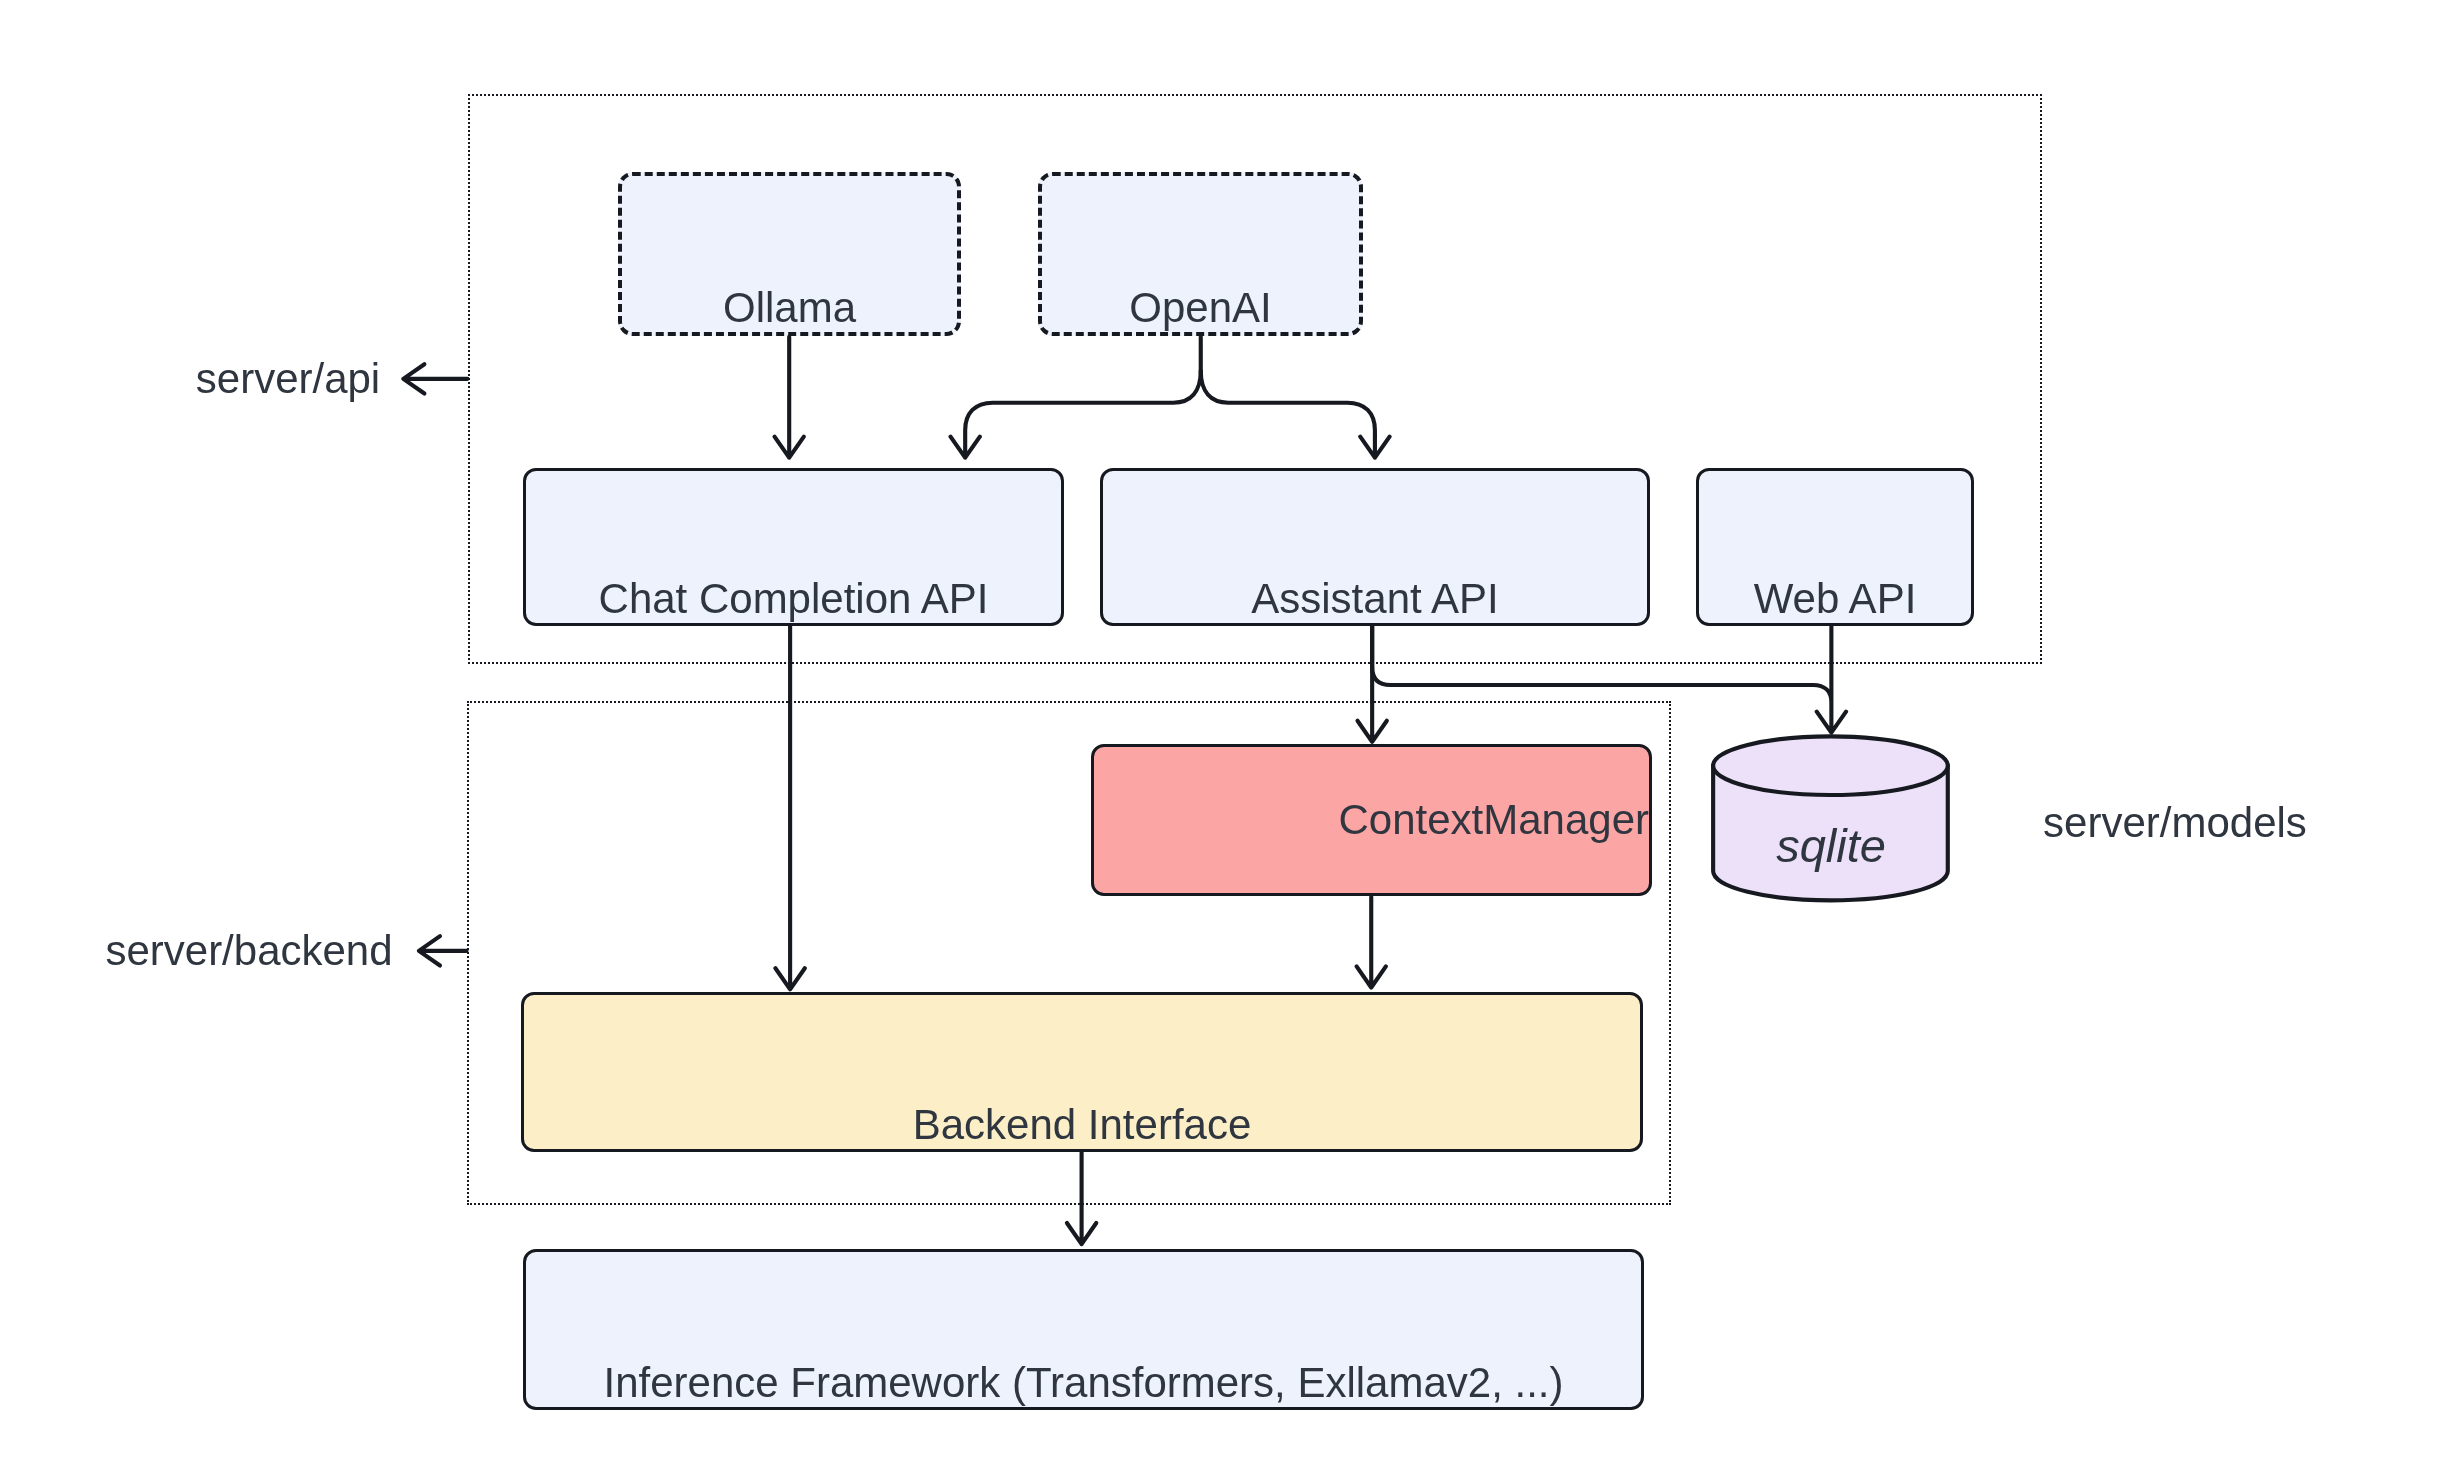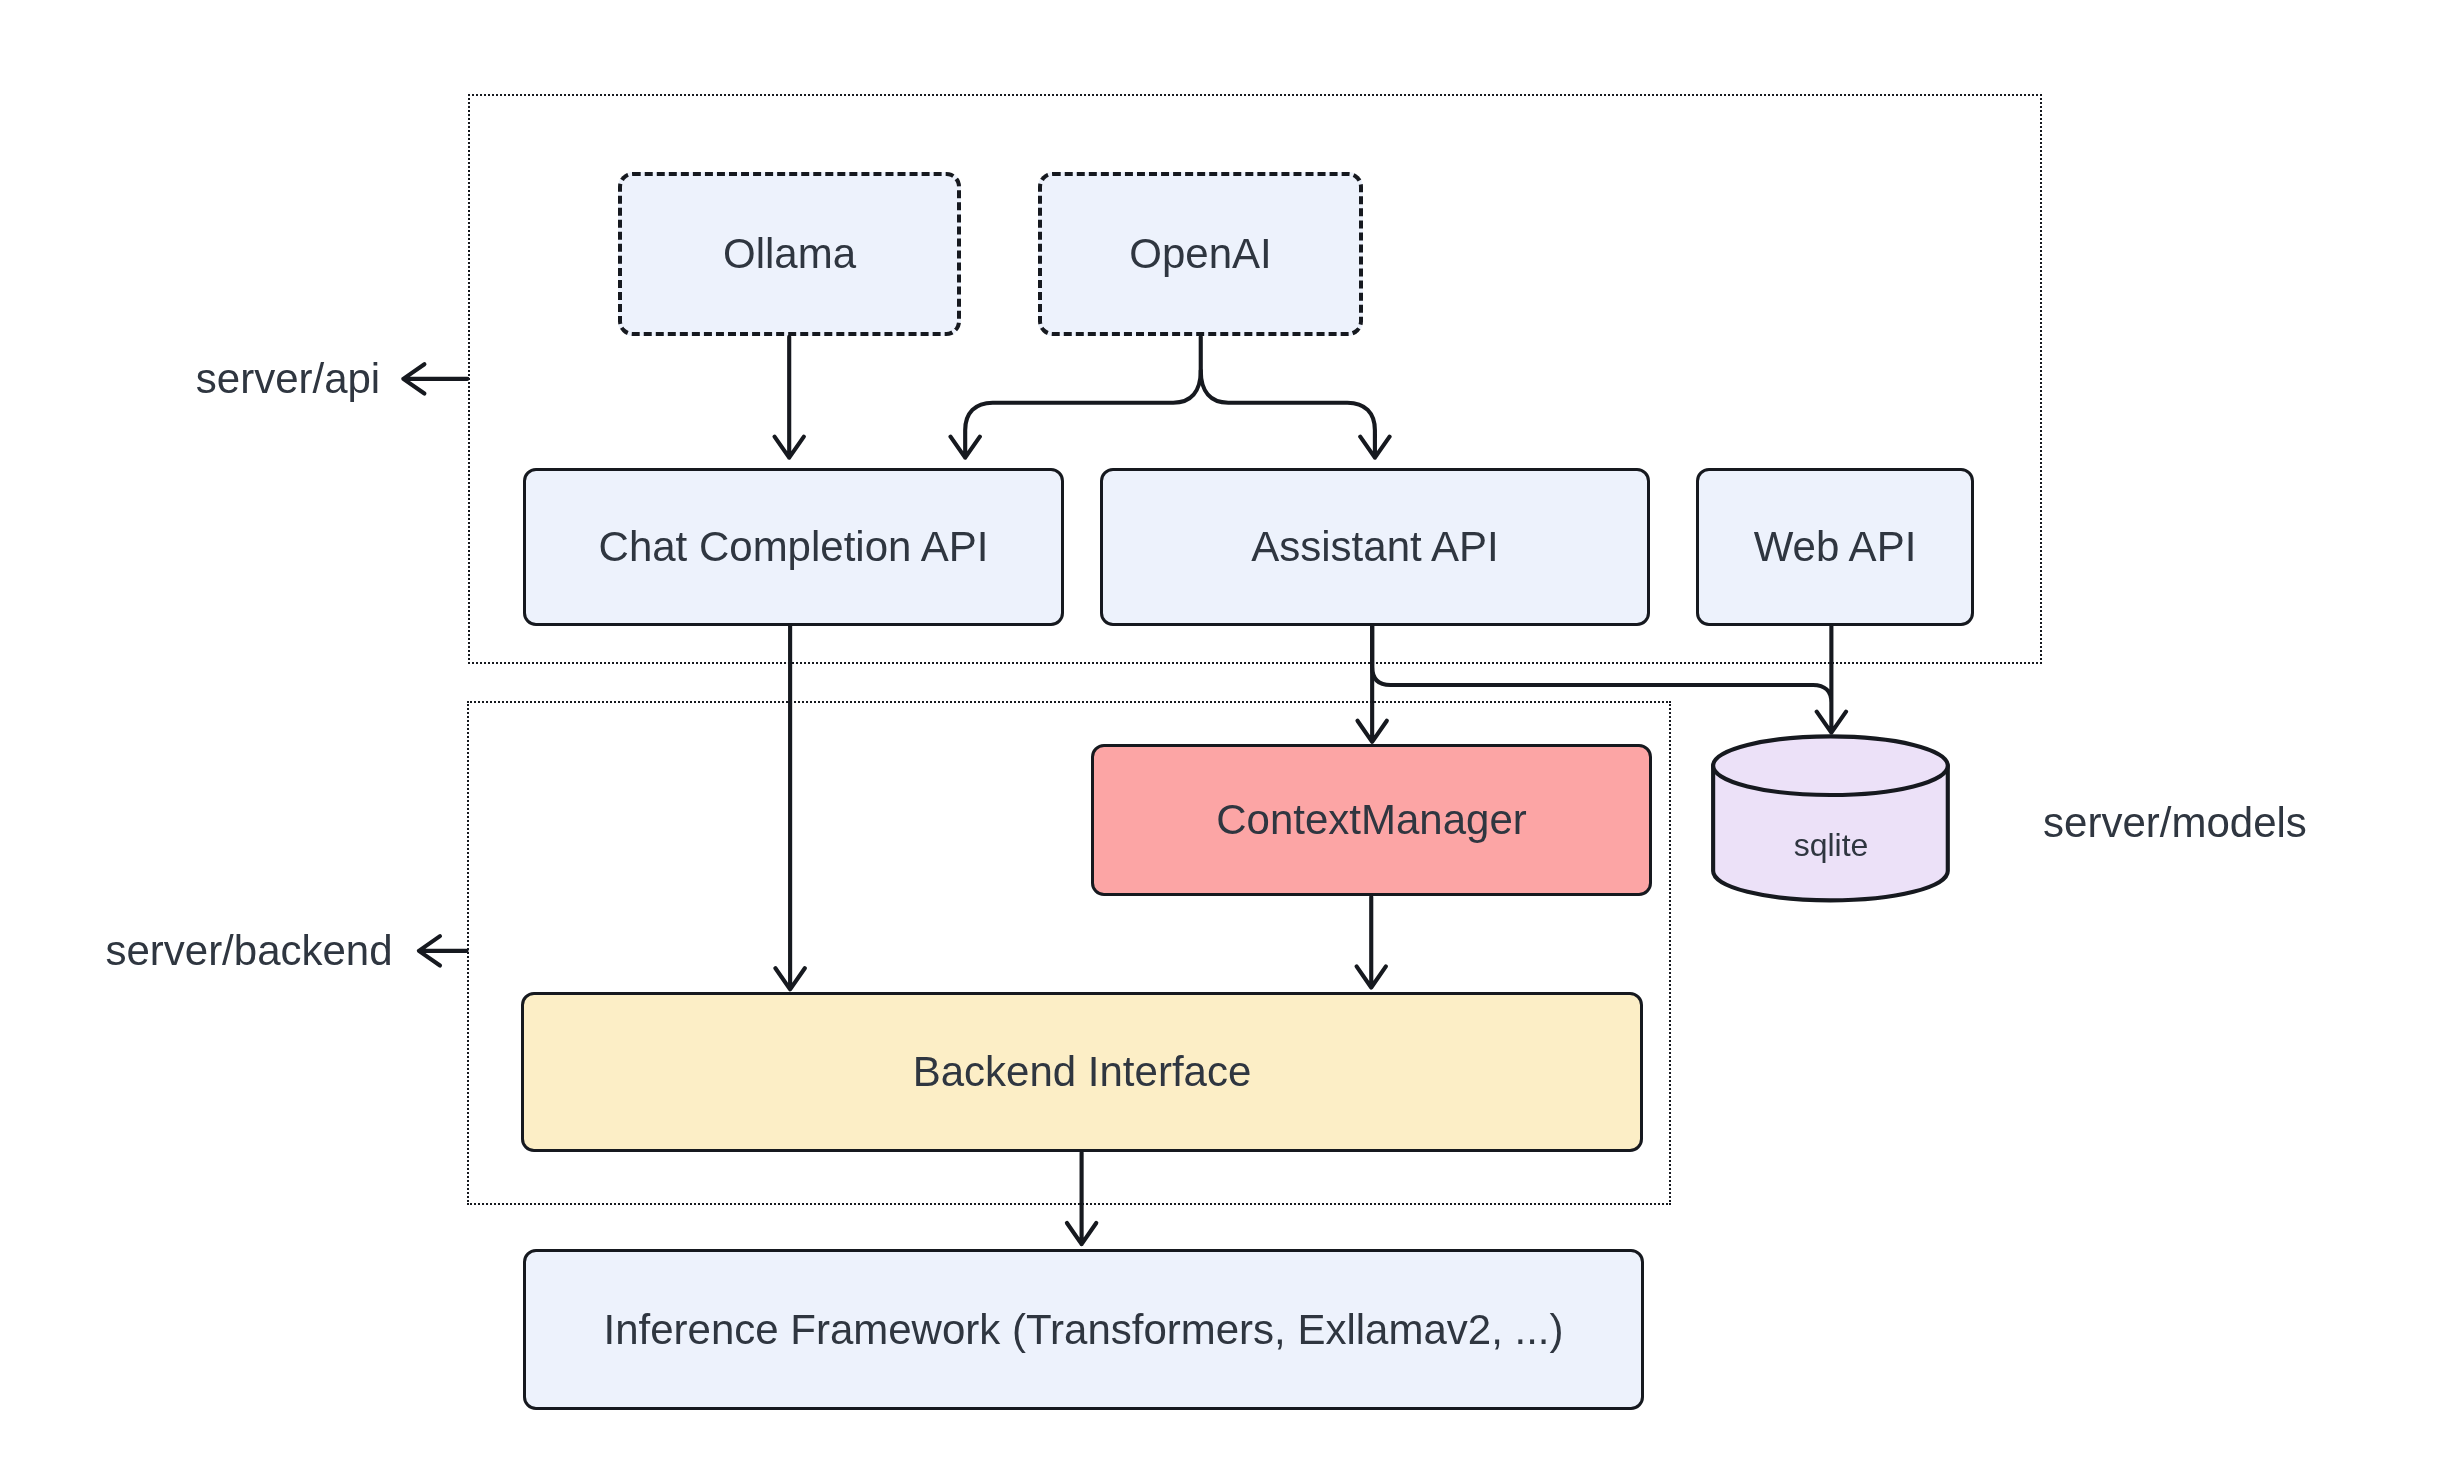--- a/index.html
+++ b/index.html
@@ -13,21 +13,21 @@
   }
   .container-dotted{
     position:absolute;
     border:2.8px dotted #16191f;
     background:transparent;
     z-index:1;
   }
   .node{
     position:absolute;
     display:flex;
-    align-items:center;
+    align-items:flex-end;
     justify-content:center;
     text-align:center;
     border:3.7px solid #16191f;
     border-radius:13px;
     font-size:42px;
     color:#2f3640;
     z-index:2;
     box-sizing:border-box;
   }
   .node.dashed{
@@ -41,24 +41,25 @@
     position:absolute;
     transform:translate(-50%,-50%);
     font-size:42px;
     color:#2f3640;
     white-space:nowrap;
     z-index:2;
   }
   .cyl-label{
     position:absolute;
     transform:translate(-50%,-50%);
-    font-size:32px;
+    font-size:47px;
     color:#2f3640;
     white-space:nowrap;
     z-index:4;
+    font-style:italic;
   }
   .two-line{
     line-height:72px;
     flex-direction:column;
   }
   svg.overlay{
     position:absolute;
     left:0;top:0;
     z-index:3;
     pointer-events:none;

